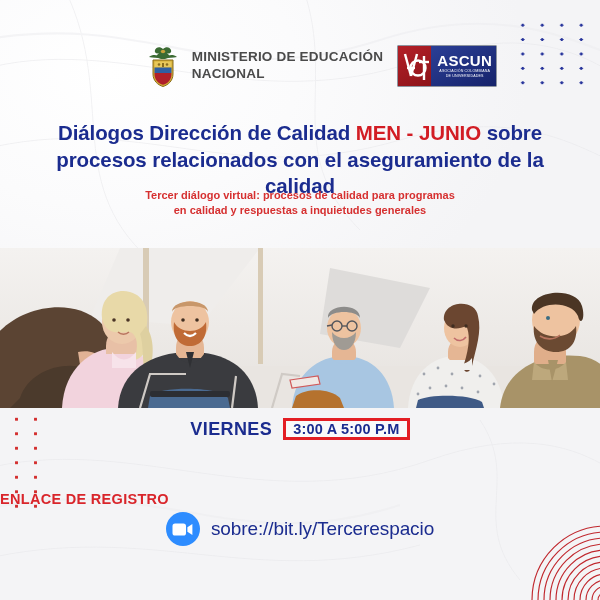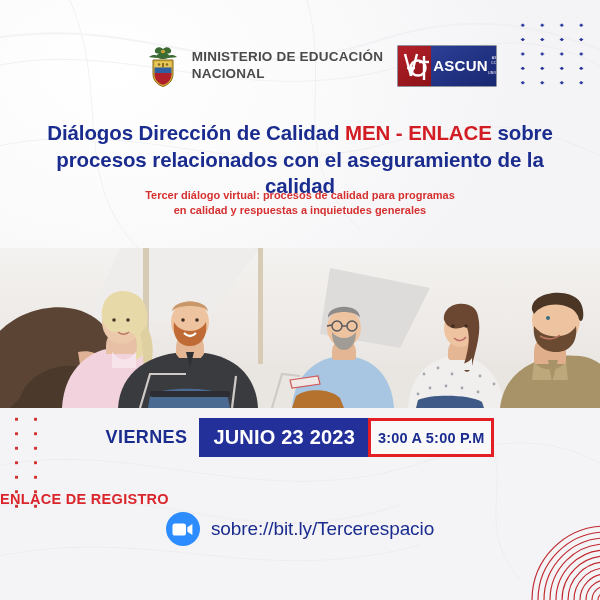--- a/index.html
+++ b/index.html
@@ -105,21 +105,21 @@
     width: 33px;
     background: linear-gradient(150deg, #b32028 0%, #8d1319 100%);
     position: relative;
     flex: 0 0 auto;
   }
   .ascun-right {
     flex: 1;
     background: linear-gradient(150deg, #2b3f96 0%, #16236b 100%);
     color: #fff;
     display: flex;
-    flex-direction: row;
+    flex-direction: column;
     align-items: center;
     justify-content: center;
     padding-left: 2px;
   }
   .ascun-word {
     font-size: 15px;
     font-weight: bold;
     letter-spacing: .3px;
     line-height: 1;
     margin-bottom: 1px;
@@ -330,21 +330,21 @@
       <div class="ascun-right">
         <div class="ascun-word">ASCUN</div>
         <div class="ascun-sub">ASOCIACIÓN COLOMBIANA
 DE UNIVERSIDADES</div>
       </div>
     </div>
 
   </div>
 
   <div class="title">
-    <span>Diálogos Dirección de Calidad </span><span class="accent">MEN - ENLACE</span><span> sobre</span><br>
+    <span>Diálogos Dirección de Calidad </span><span class="accent">MEN - JUNIO</span><span> sobre</span><br>
     <span>procesos relacionados con el aseguramiento de la calidad</span>
   </div>
 
   <div class="subtitle">
     <span>Tercer diálogo virtual: procesos de calidad para programas</span><br>
     <span>en calidad y respuestas a inquietudes generales</span>
   </div>
 
   <div class="photo-band">
     <svg width="600" height="160" viewBox="0 0 600 160">
@@ -460,21 +460,20 @@
           <path d="M140 160 L 150 126 L 186 126"></path>
           <path d="M232 160 L 236 128"></path>
           <path d="M272 160 L 282 126 L 300 128"></path>
         </g>
       </g>
     </svg>
   </div>
 
   <div class="date-row">
     <div class="weekday">VIERNES</div>
-    <div class="date-block">JUNIO 23 2023</div>
     <div class="time-block">3:00 A 5:00 P.M</div>
   </div>
 
   <div class="reg-label">ENLACE DE REGISTRO</div>
 
   <div class="link-row">
     <span class="zoom-icon">
       <svg width="21" height="13" viewBox="0 0 21 13">
         <rect x="0.5" y="0.5" width="13.5" height="12" rx="2.6" fill="#ffffff"></rect>
         <path d="M15.4 4.3 L 20.4 1 L 20.4 12 L 15.4 8.7 Z" fill="#ffffff"></path>

